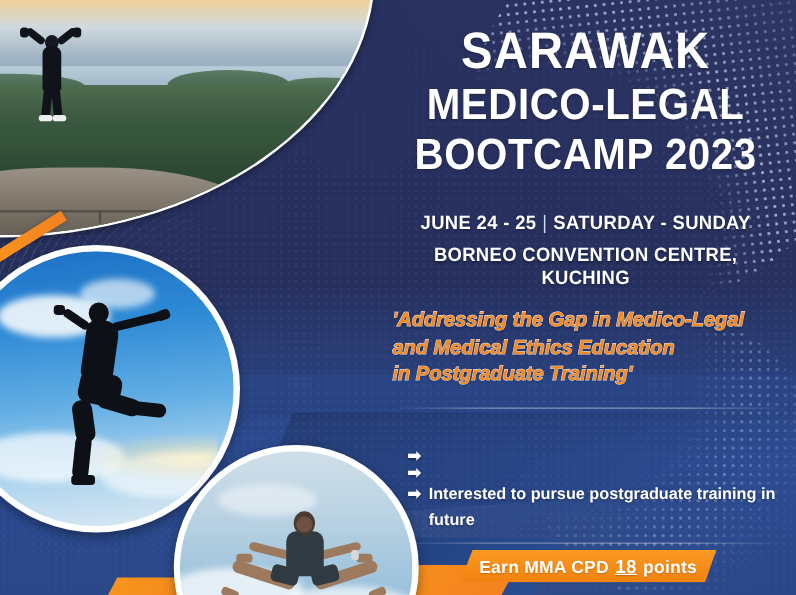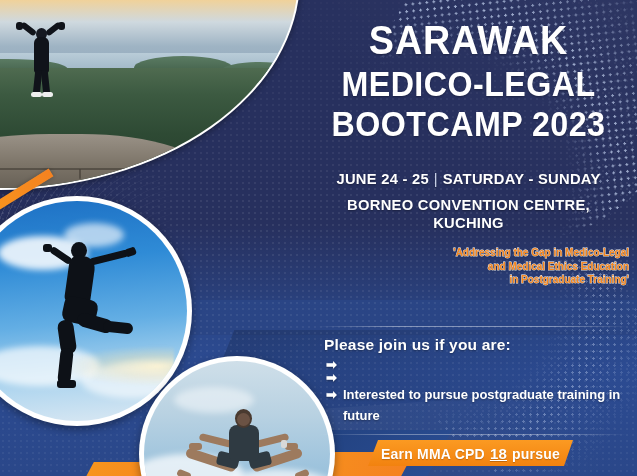--- a/index.html
+++ b/index.html
@@ -219,22 +219,23 @@
     position:absolute;left:0;right:6px;color:#fff;text-align:center;
     font-weight:bold;font-size:15.5px;letter-spacing:.3px;
     transform:scaleX(.95);
     text-shadow:0 1px 2px rgba(0,0,0,.35);
   }
   #date-line{top:170px;}
   #venue-line{top:196px;}
   .sep{color:#cfd9ef;padding:0 5px;font-weight:normal;}
 
   .tagline{
-    position:absolute;left:8px;right:8px;text-align:right;
-    color:#f7871f;font-weight:bold;font-size:10px;line-height:1.35;
+    position:absolute;left:8px;right:8px;text-align:left;
+    color:#f7871f;font-weight:bold;font-size:16px;line-height:1.35;
+    font-style:italic;
     -webkit-text-stroke:.8px #ffffff;
     paint-order:stroke fill;
     text-shadow:0 1px 2px rgba(0,0,0,.3);
   }
   #tagline-block{top:246px;}
 
   #divider-top{
     position:absolute;left:12px;right:10px;top:326px;height:1px;
     background:linear-gradient(90deg,rgba(255,255,255,0),rgba(255,255,255,.42) 25%,rgba(255,255,255,.42) 75%,rgba(255,255,255,0));
   }
@@ -384,38 +385,37 @@
     <div class="subline" id="venue-line">BORNEO CONVENTION CENTRE, KUCHING</div>
 
     <div id="tagline-block" class="tagline">
       <div>'Addressing the Gap in Medico-Legal</div>
       <div>and Medical Ethics Education</div>
       <div>in Postgraduate Training'</div>
     </div>
 
     <div id="divider-top"></div>
 
-    <div id="join-heading">Please join us if you are:</div>
 
     <div id="bullet-list">
       <div class="bullet">
         <span class="arrow">➡</span>
       </div>
       <div class="bullet">
         <span class="arrow">➡</span>
       </div>
       <div class="bullet">
         <span class="arrow">➡</span>
         <span>Interested to pursue postgraduate training in future</span>
       </div>
     </div>
 
     <div id="divider-bottom"></div>
 
     <div id="cpd-badge">
       <span id="cpd-text"><span>Earn MMA CPD</span>
         <span id="cpd-points">18</span>
-        <span>pursue</span>
+        <span>points</span>
       </span>
     </div>
 
   </div>
 </div>
 
 </body></html>

